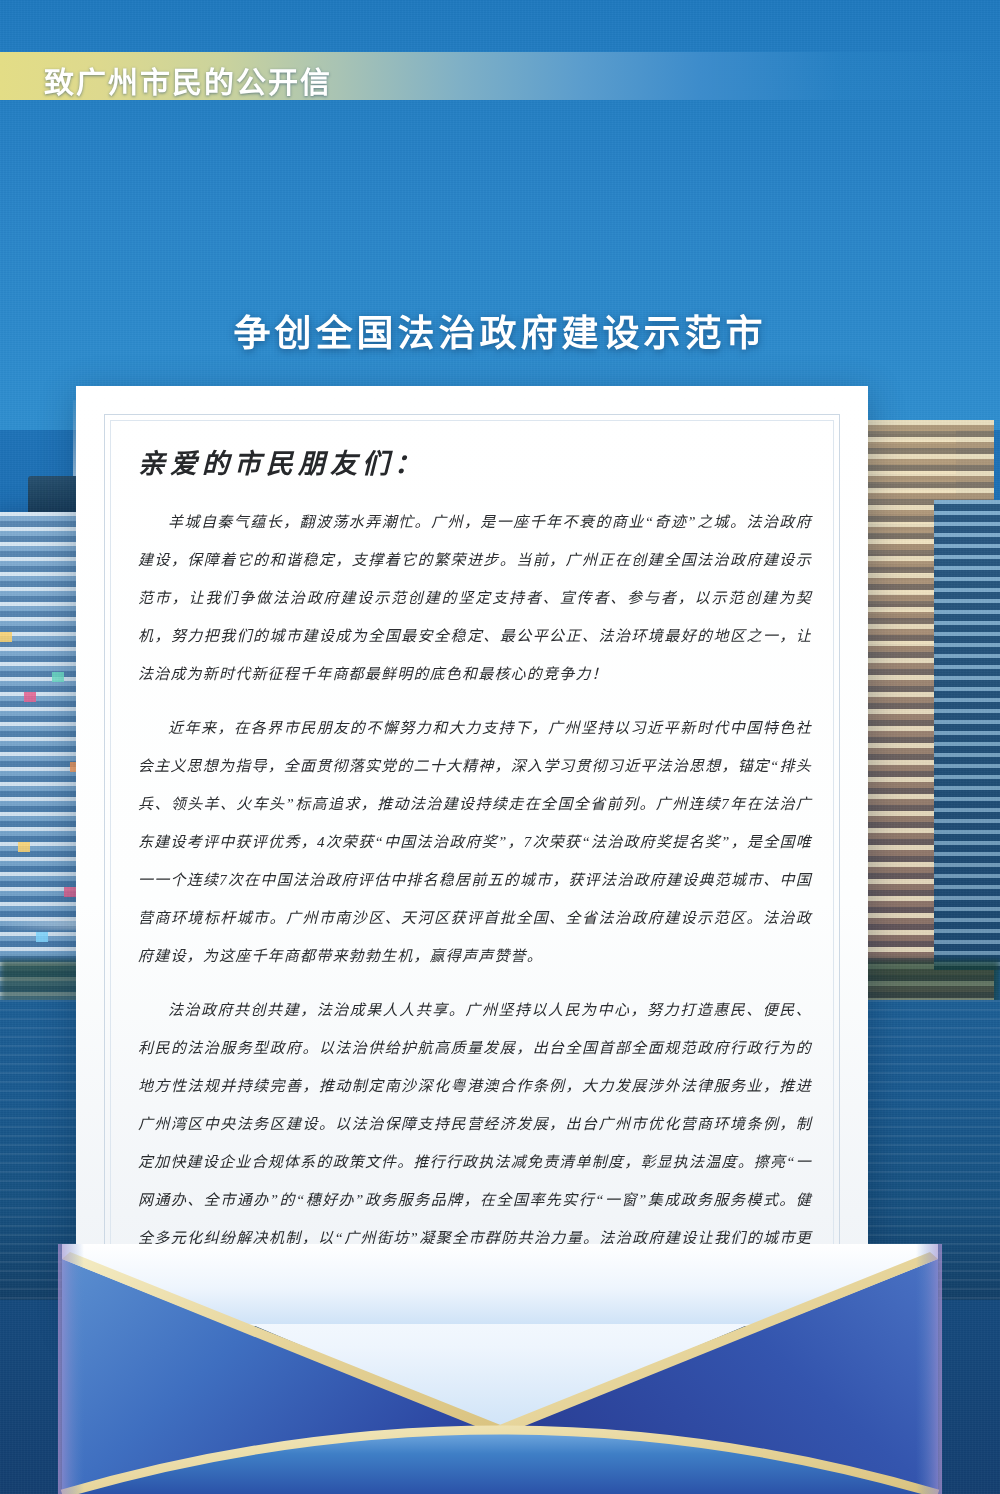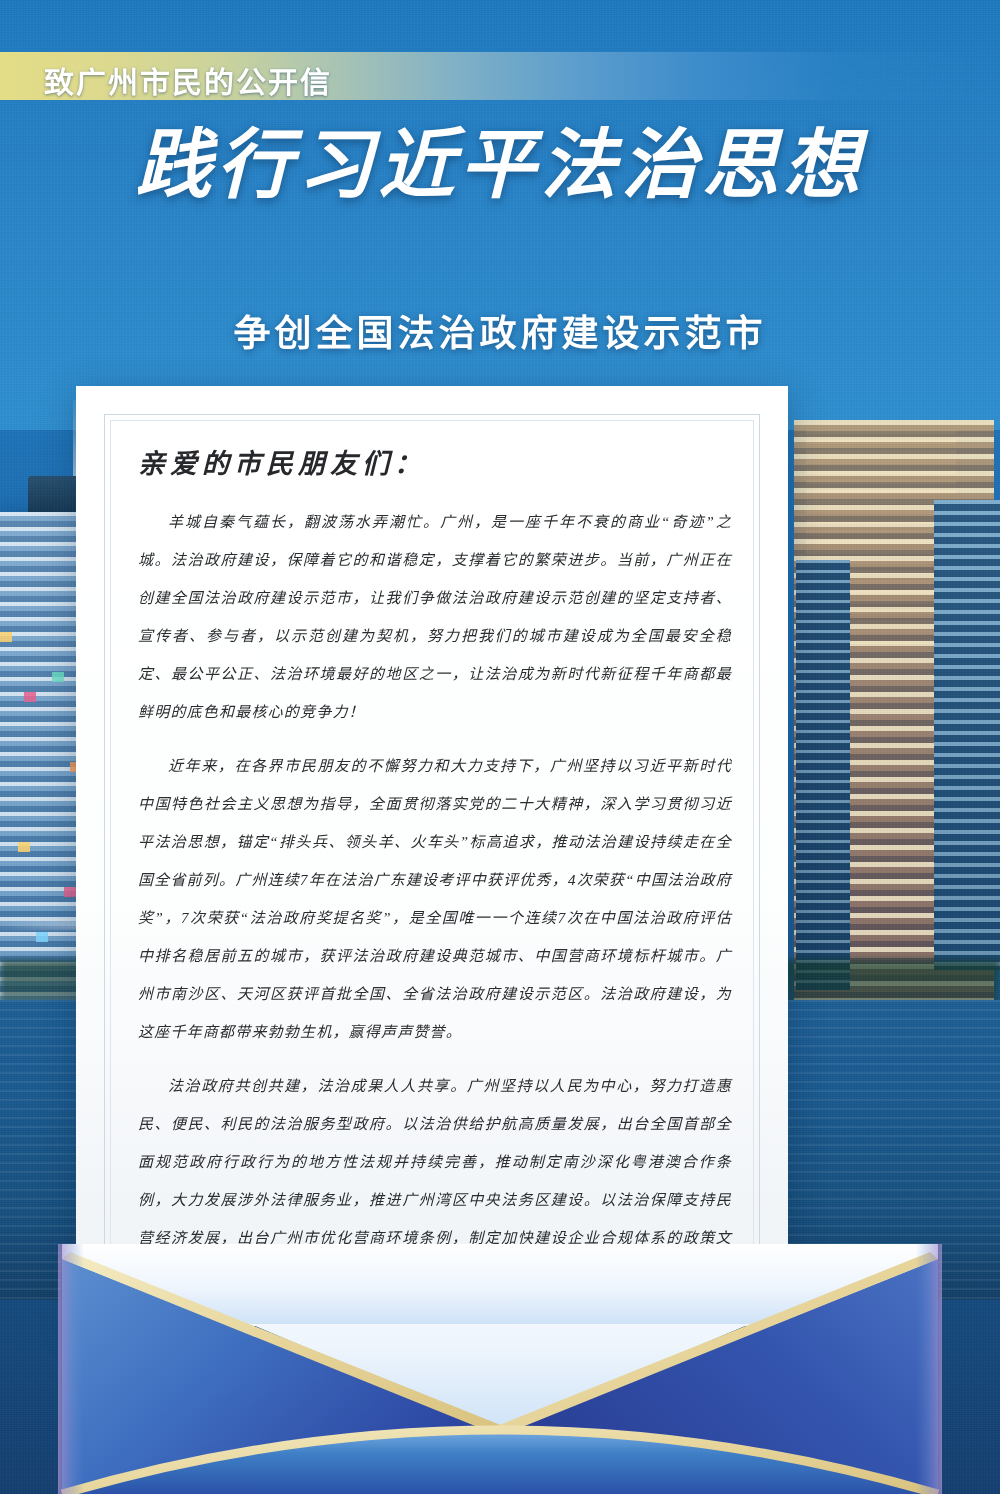--- a/index.html
+++ b/index.html
@@ -164,21 +164,21 @@
     position:absolute; left:0; top:303px; width:1000px;
     text-align:center; color:#ffffff;
     font-family:"Liberation Serif", serif;
     font-size:37px; font-weight:bold; 
     letter-spacing:4px;
     text-shadow:0 2px 7px rgba(8,42,82,.5);
   }
 
   
   .paper {
-    position:absolute; left:76px; top:386px; width:712px; height:940px;
+    position:absolute; left:76px; top:386px; width:792px; height:940px;
     background:linear-gradient(180deg,#ffffff 0%, #fdfefe 55%, #f2f5f8 88%, #eef2f6 100%);
     box-shadow:0 8px 34px rgba(6,30,60,.3);
   }
   .paper-inner1 {
     position:absolute; left:28px; top:28px; right:28px; bottom:28px;
     border:1px solid #ccd8e4;
   }
   .paper-inner2 {
     position:absolute; left:34px; top:34px; right:34px; bottom:34px;
     border:1px solid #dde6ef;
@@ -233,21 +233,20 @@
     <div class="trees"></div>
     <div class="bridge"></div>
     <div class="water"></div>
     <div class="bg-grain"></div>
   </div>
 
   <div class="ribbon"></div>
   <div class="ribbon-label">致广州市民的公开信</div>
 
   <div class="headline">
-    <span class="ln">践行习近平法治思想</span>
   </div>
   <div class="subhead">争创全国法治政府建设示范市</div>
 
   <div class="paper">
     <div class="paper-inner1"></div>
     <div class="paper-inner2"></div>
 
     <div class="letter">
       <div class="salutation">亲爱的市民朋友们：</div>
 

